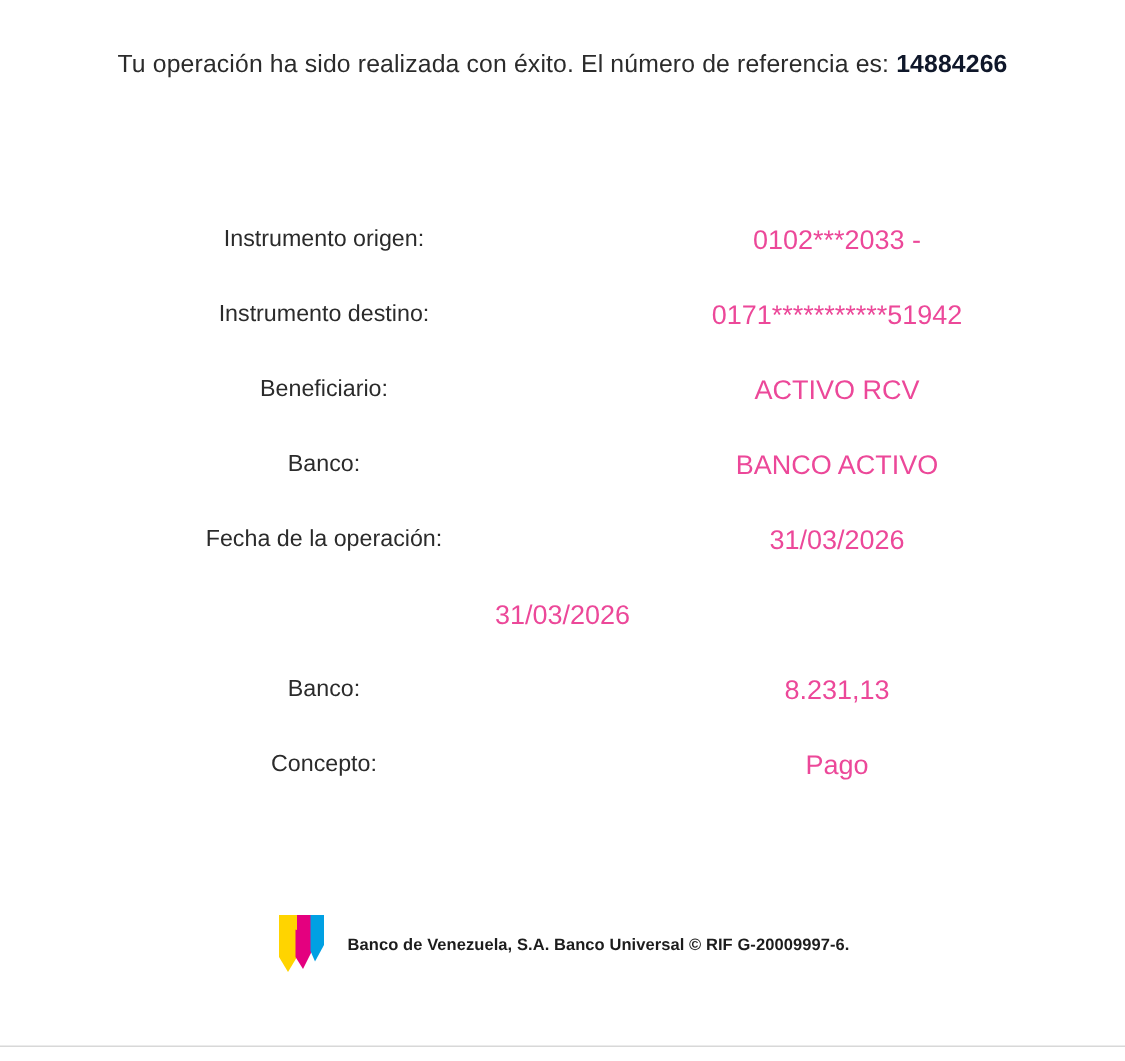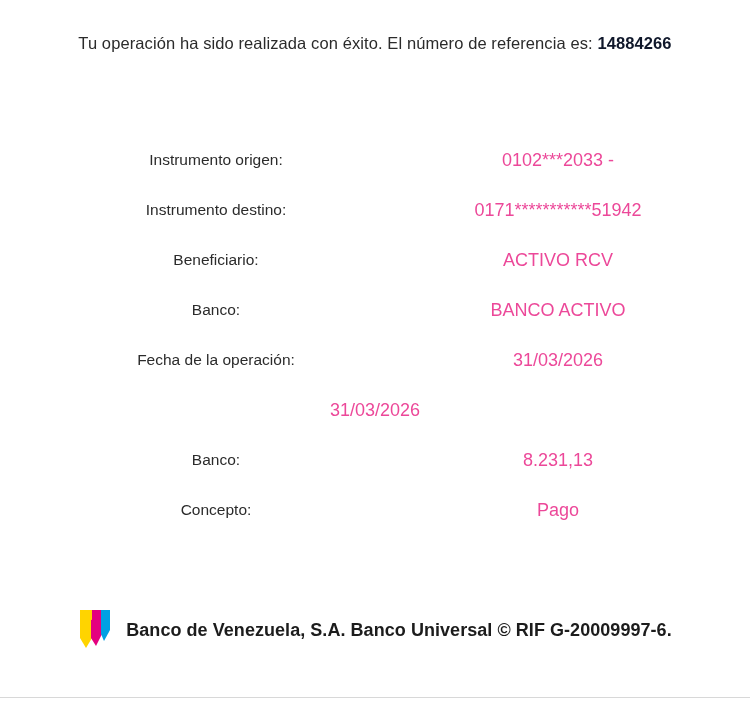--- a/index.html
+++ b/index.html
@@ -79,21 +79,21 @@
   .logo {
     width: 34px;
     height: 44px;
     position: relative;
     margin-right: 14px;
     flex: none;
   }
   .logo svg { display: block; }
 
   .footer-text {
-    font-size: 18px;
+    font-size: 11px;
     font-weight: bold;
     color: #1c1c1c;
     letter-spacing: 0.05px;
   }
 
   .bottom-rule {
     position: absolute;
     left: 0;
     top: 697px;
     width: 750px;

